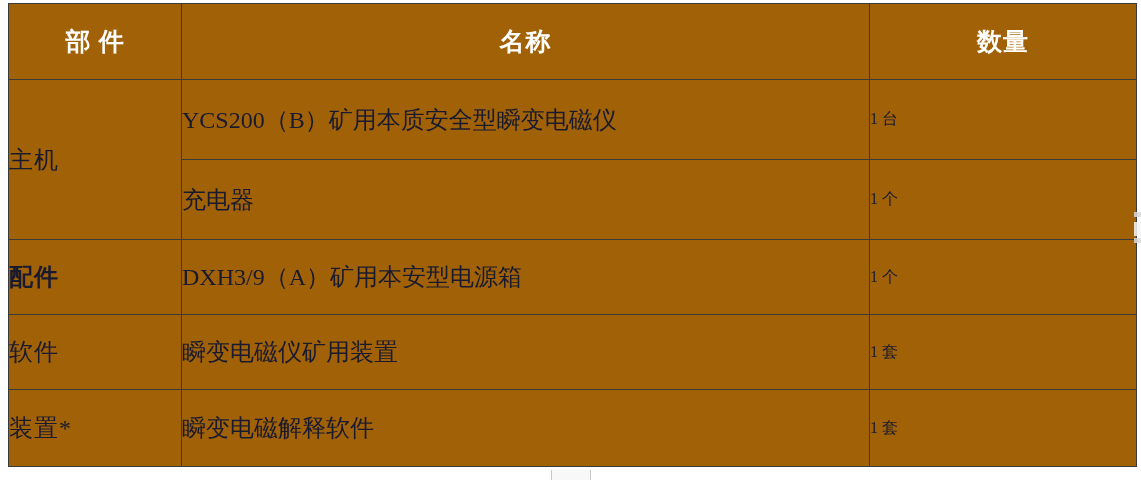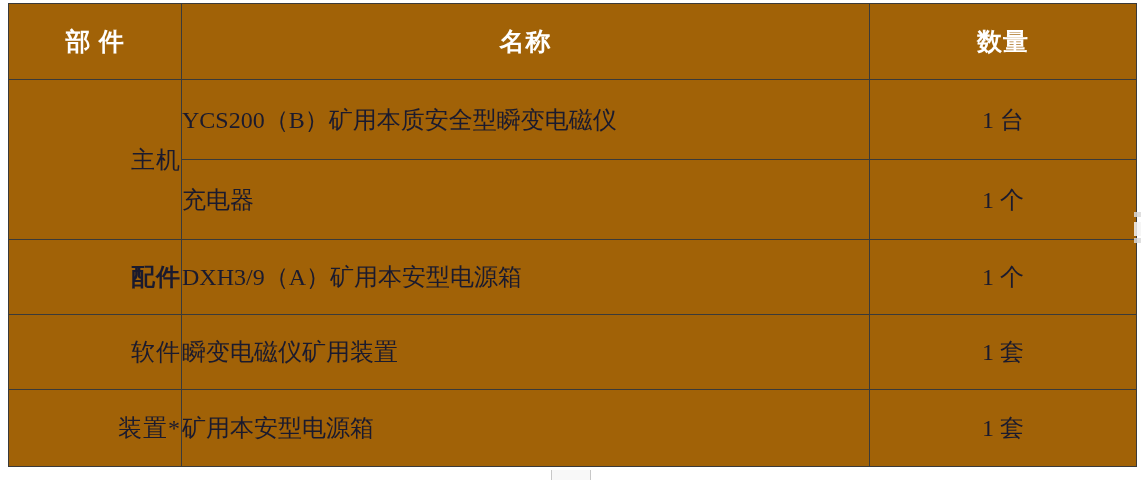--- a/index.html
+++ b/index.html
@@ -52,39 +52,38 @@
     vertical-align: top;
     padding-top: 14px;
     letter-spacing: 1px;
   }
   thead th.h-part   { width: 172px; }
   thead th.h-name   { width: 687px; }
   thead th.h-qty    { width: 266px; }
 
   
   td.c-part {
-    text-align: right;
+    text-align: left;
     font-size: 24px;
     color: #1a1a2e;
     letter-spacing: 1px;
   }
   td.c-part.bold { font-weight: bold; }
 
   td.c-name {
     text-align: left;
     padding-left: 18px;
     font-size: 24px;
     color: #1a1a2e;
     vertical-align: top;
     padding-top: 16px;
   }
 
   td.c-qty {
-    text-align: center;
-    font-size: 24px;
+    font-size: 16px;
     color: #1a1a2e;
     vertical-align: top;
     padding-top: 16px;
   }
 
   tr.r1 { height: 80px; }
   tr.r2 { height: 80px; }
   tr.r3 { height: 75px; }
   tr.r4 { height: 75px; }
   tr.r5 { height: 77px; }
@@ -133,21 +132,21 @@
       </tr>
 
       <tr class="r4">
         <td class="c-part">软件</td>
         <td class="c-name">瞬变电磁仪矿用装置</td>
         <td class="c-qty">1 套</td>
       </tr>
 
       <tr class="r5">
         <td class="c-part">装置*</td>
-        <td class="c-name">矿用本安型电源箱</td>
+        <td class="c-name">瞬变电磁解释软件</td>
         <td class="c-qty">1 套</td>
       </tr>
 
     </tbody>
   </table>
 </div>
 
 <div class="edge-artifact" id="artifact-right-c"></div>
 <div class="edge-artifact" id="artifact-right-a"></div>
 <div class="edge-artifact" id="artifact-right-b"></div>

